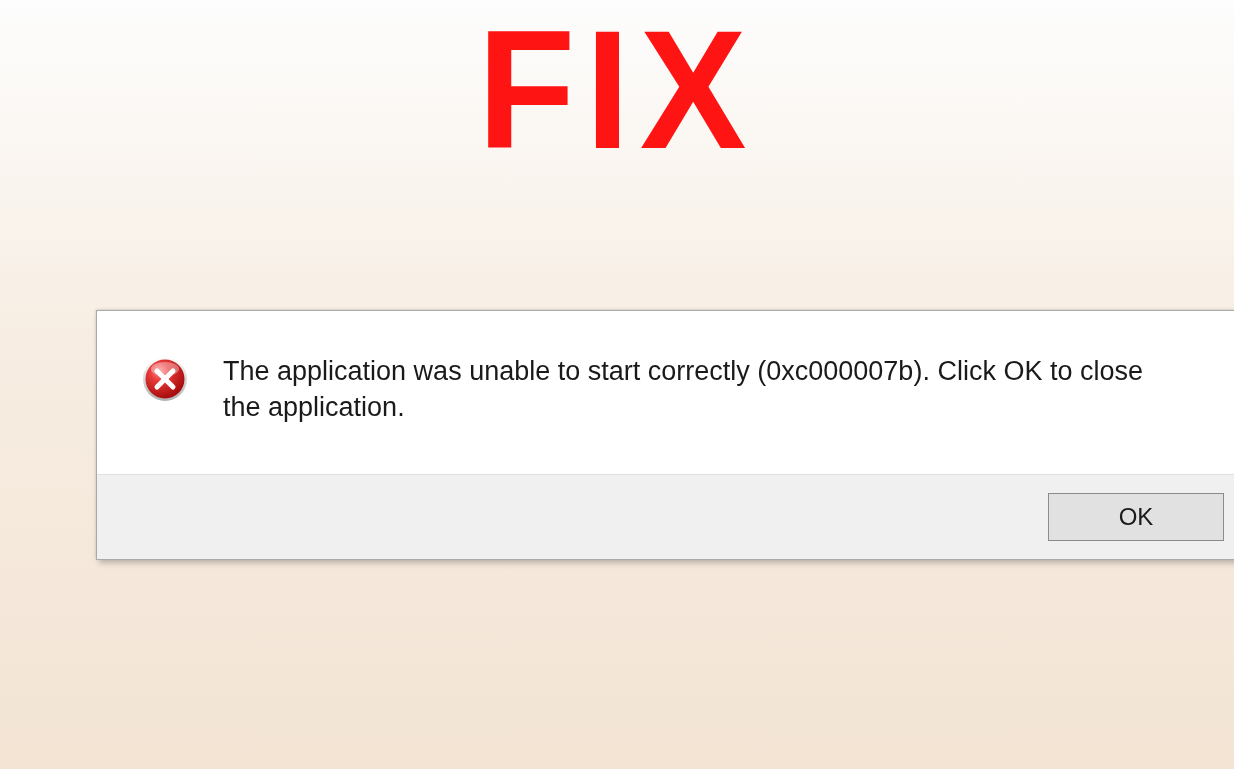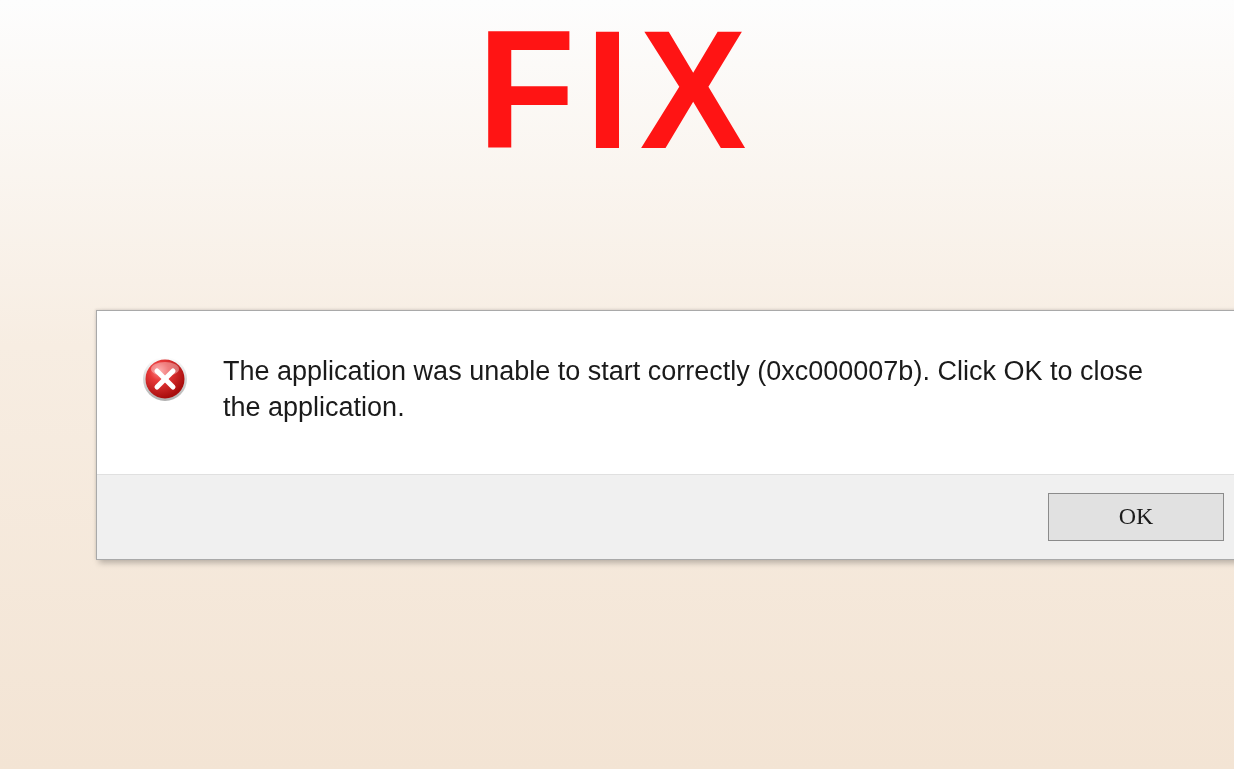--- a/index.html
+++ b/index.html
@@ -79,21 +79,21 @@
       display: flex;
       justify-content: flex-end;
     }
     
     .ok-button {
       min-width: 176px;
       height: 48px;
       background: #e1e1e1;
       border: 1px solid #8b8b8b;
       font-size: 24px;
-      font-family: Liberation Serif, serif;
+      font-family: Liberation Sans, sans-serif;
       color: #1a1a1a;
       cursor: pointer;
       padding: 0 20px;
     }
   </style>
 </head>
 <body>
 
 <div class="headline">FIX</div>
 

